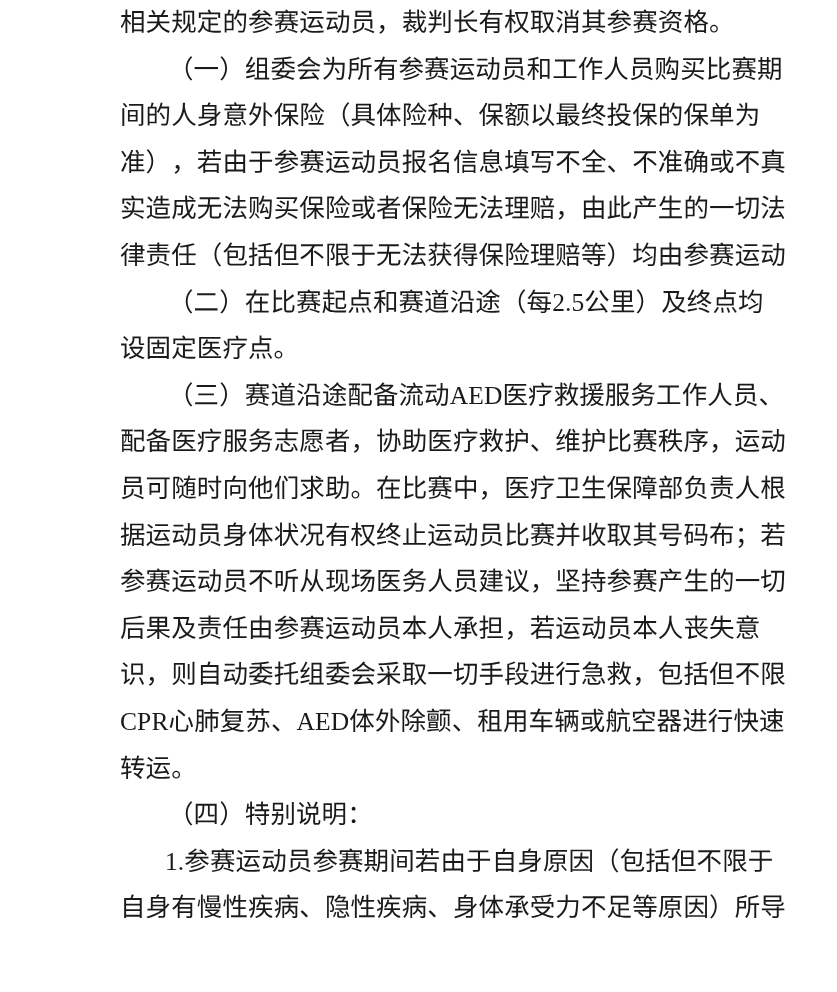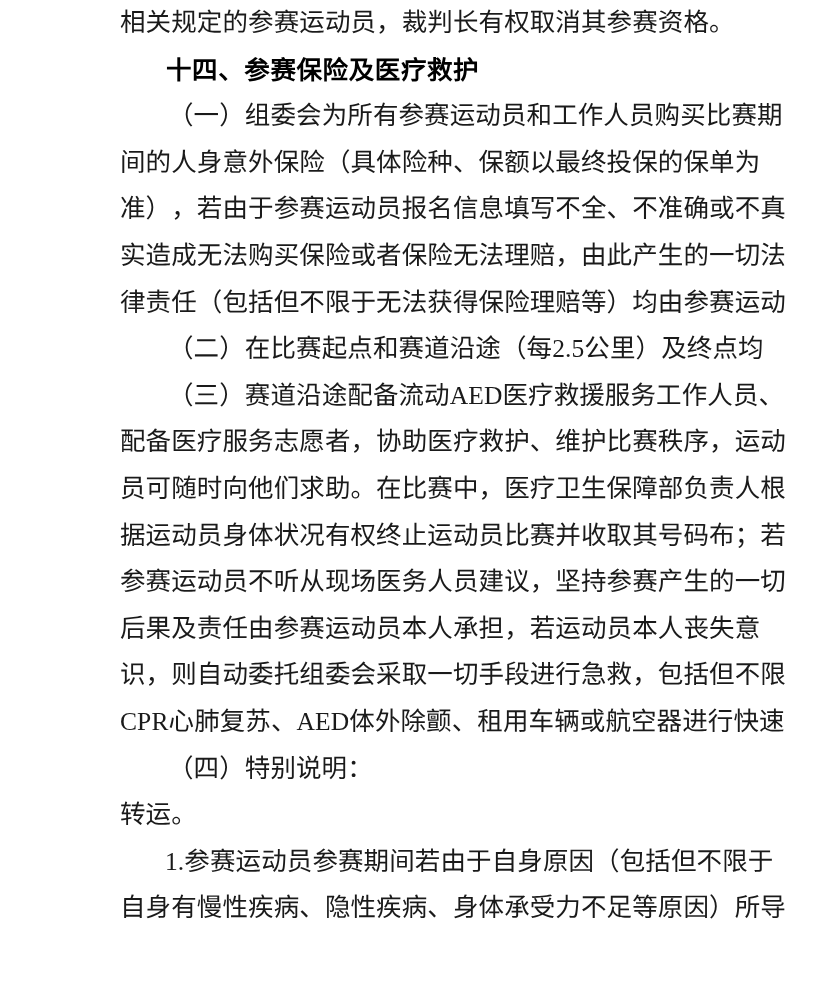--- a/index.html
+++ b/index.html
@@ -102,21 +102,20 @@
         <span>取</span>
         <span>消</span>
         <span>其</span>
         <span>参</span>
         <span>赛</span>
         <span>资</span>
         <span>格</span>
         <span>。</span>
       </div>
 
-    <div class="heading">十四、参赛保险及医疗救护</div>
 
     <div class="line justify indent-2">
 
     <span>（</span>
         <span>一</span>
         <span>）</span>
         <span>组</span>
         <span>委</span>
         <span>会</span>
         <span>为</span>
@@ -277,20 +276,21 @@
         <span>5</span>
         <span> </span>
         <span>公</span>
         <span>里</span>
         <span>）</span>
         <span>及</span>
         <span>终</span>
         <span>点</span>
         <span>均</span>
       </div>
+    <div class="line flush">设固定医疗点。</div>
 
     <div class="line justify indent-2">
 
     <span>（</span>
         <span>三</span>
         <span>）</span>
         <span>赛</span>
         <span>道</span>
         <span>沿</span>
         <span>途</span>
@@ -514,23 +514,23 @@
         <span>辆</span>
         <span>或</span>
         <span>航</span>
         <span>空</span>
         <span>器</span>
         <span>进</span>
         <span>行</span>
         <span>快</span>
         <span>速</span>
       </div>
+    <div class="line flush">转运。</div>
+
     <div class="line flush indent-2">（四）特别说明：</div>
-
-    <div class="line flush">转运。</div>
 
     <div class="line justify indent-num">
 
     <span>1</span>
         <span>.</span>
         <span>参</span>
         <span>赛</span>
         <span>运</span>
         <span>动</span>
         <span>员</span>

